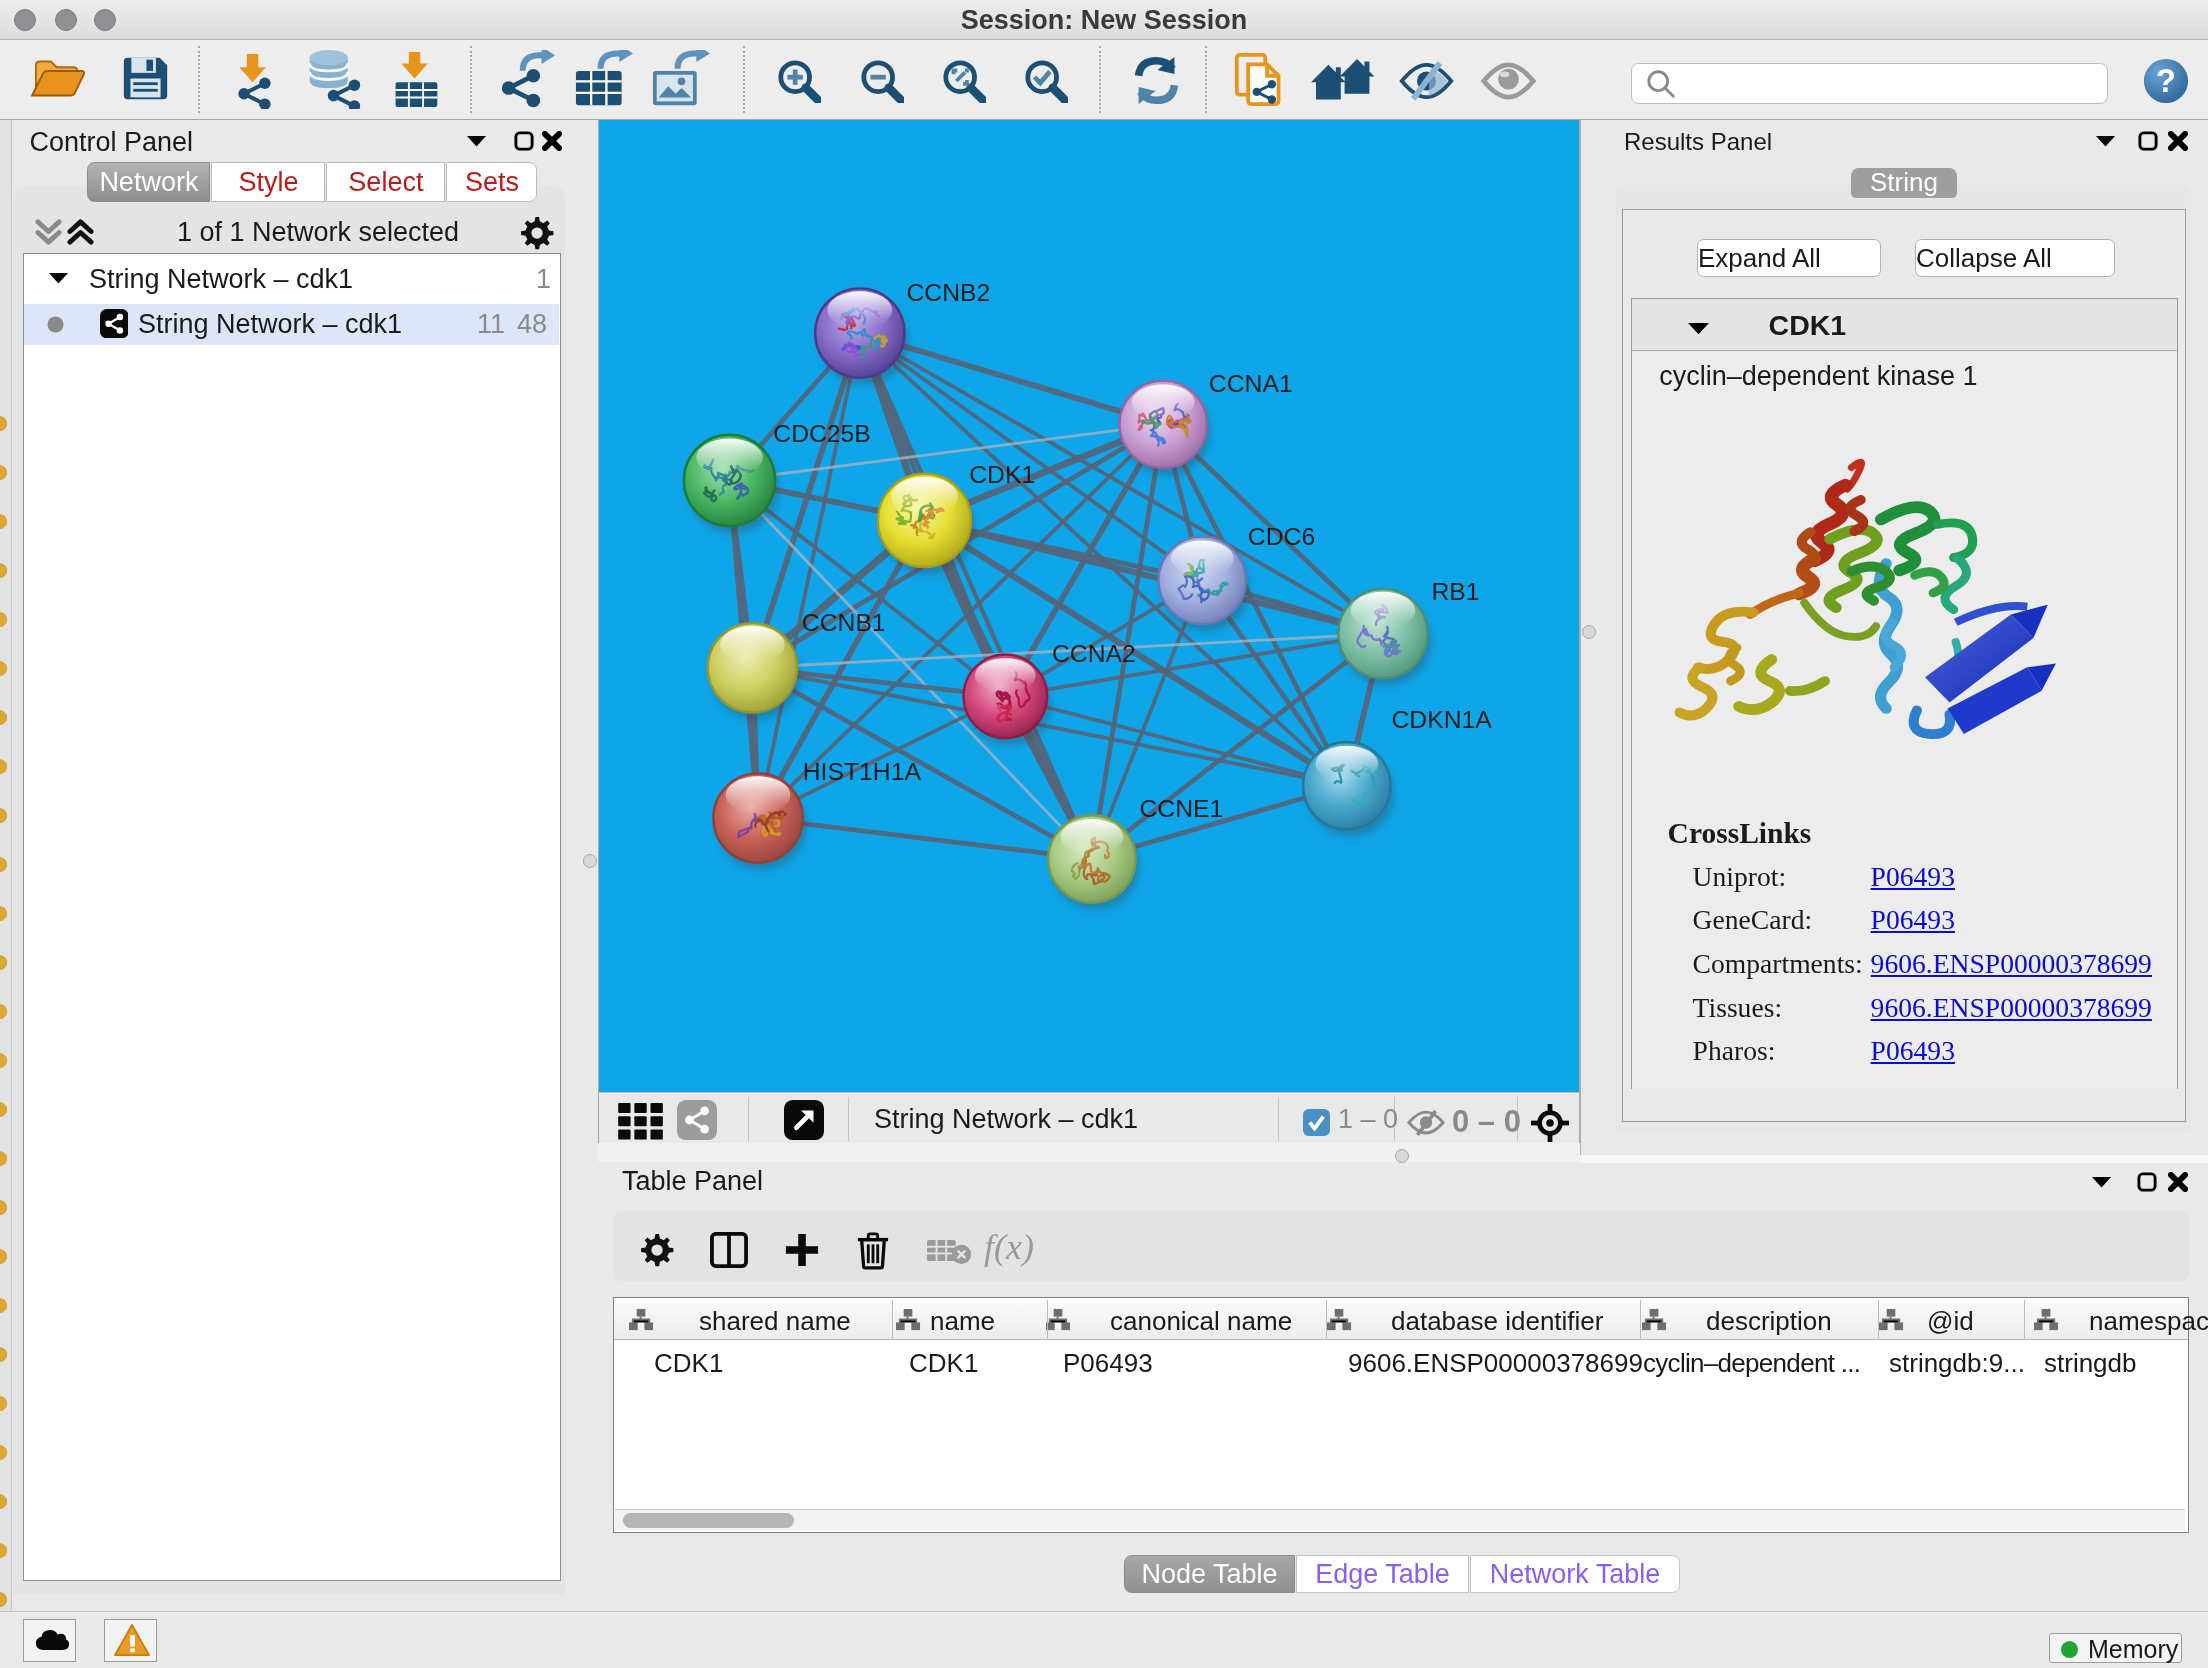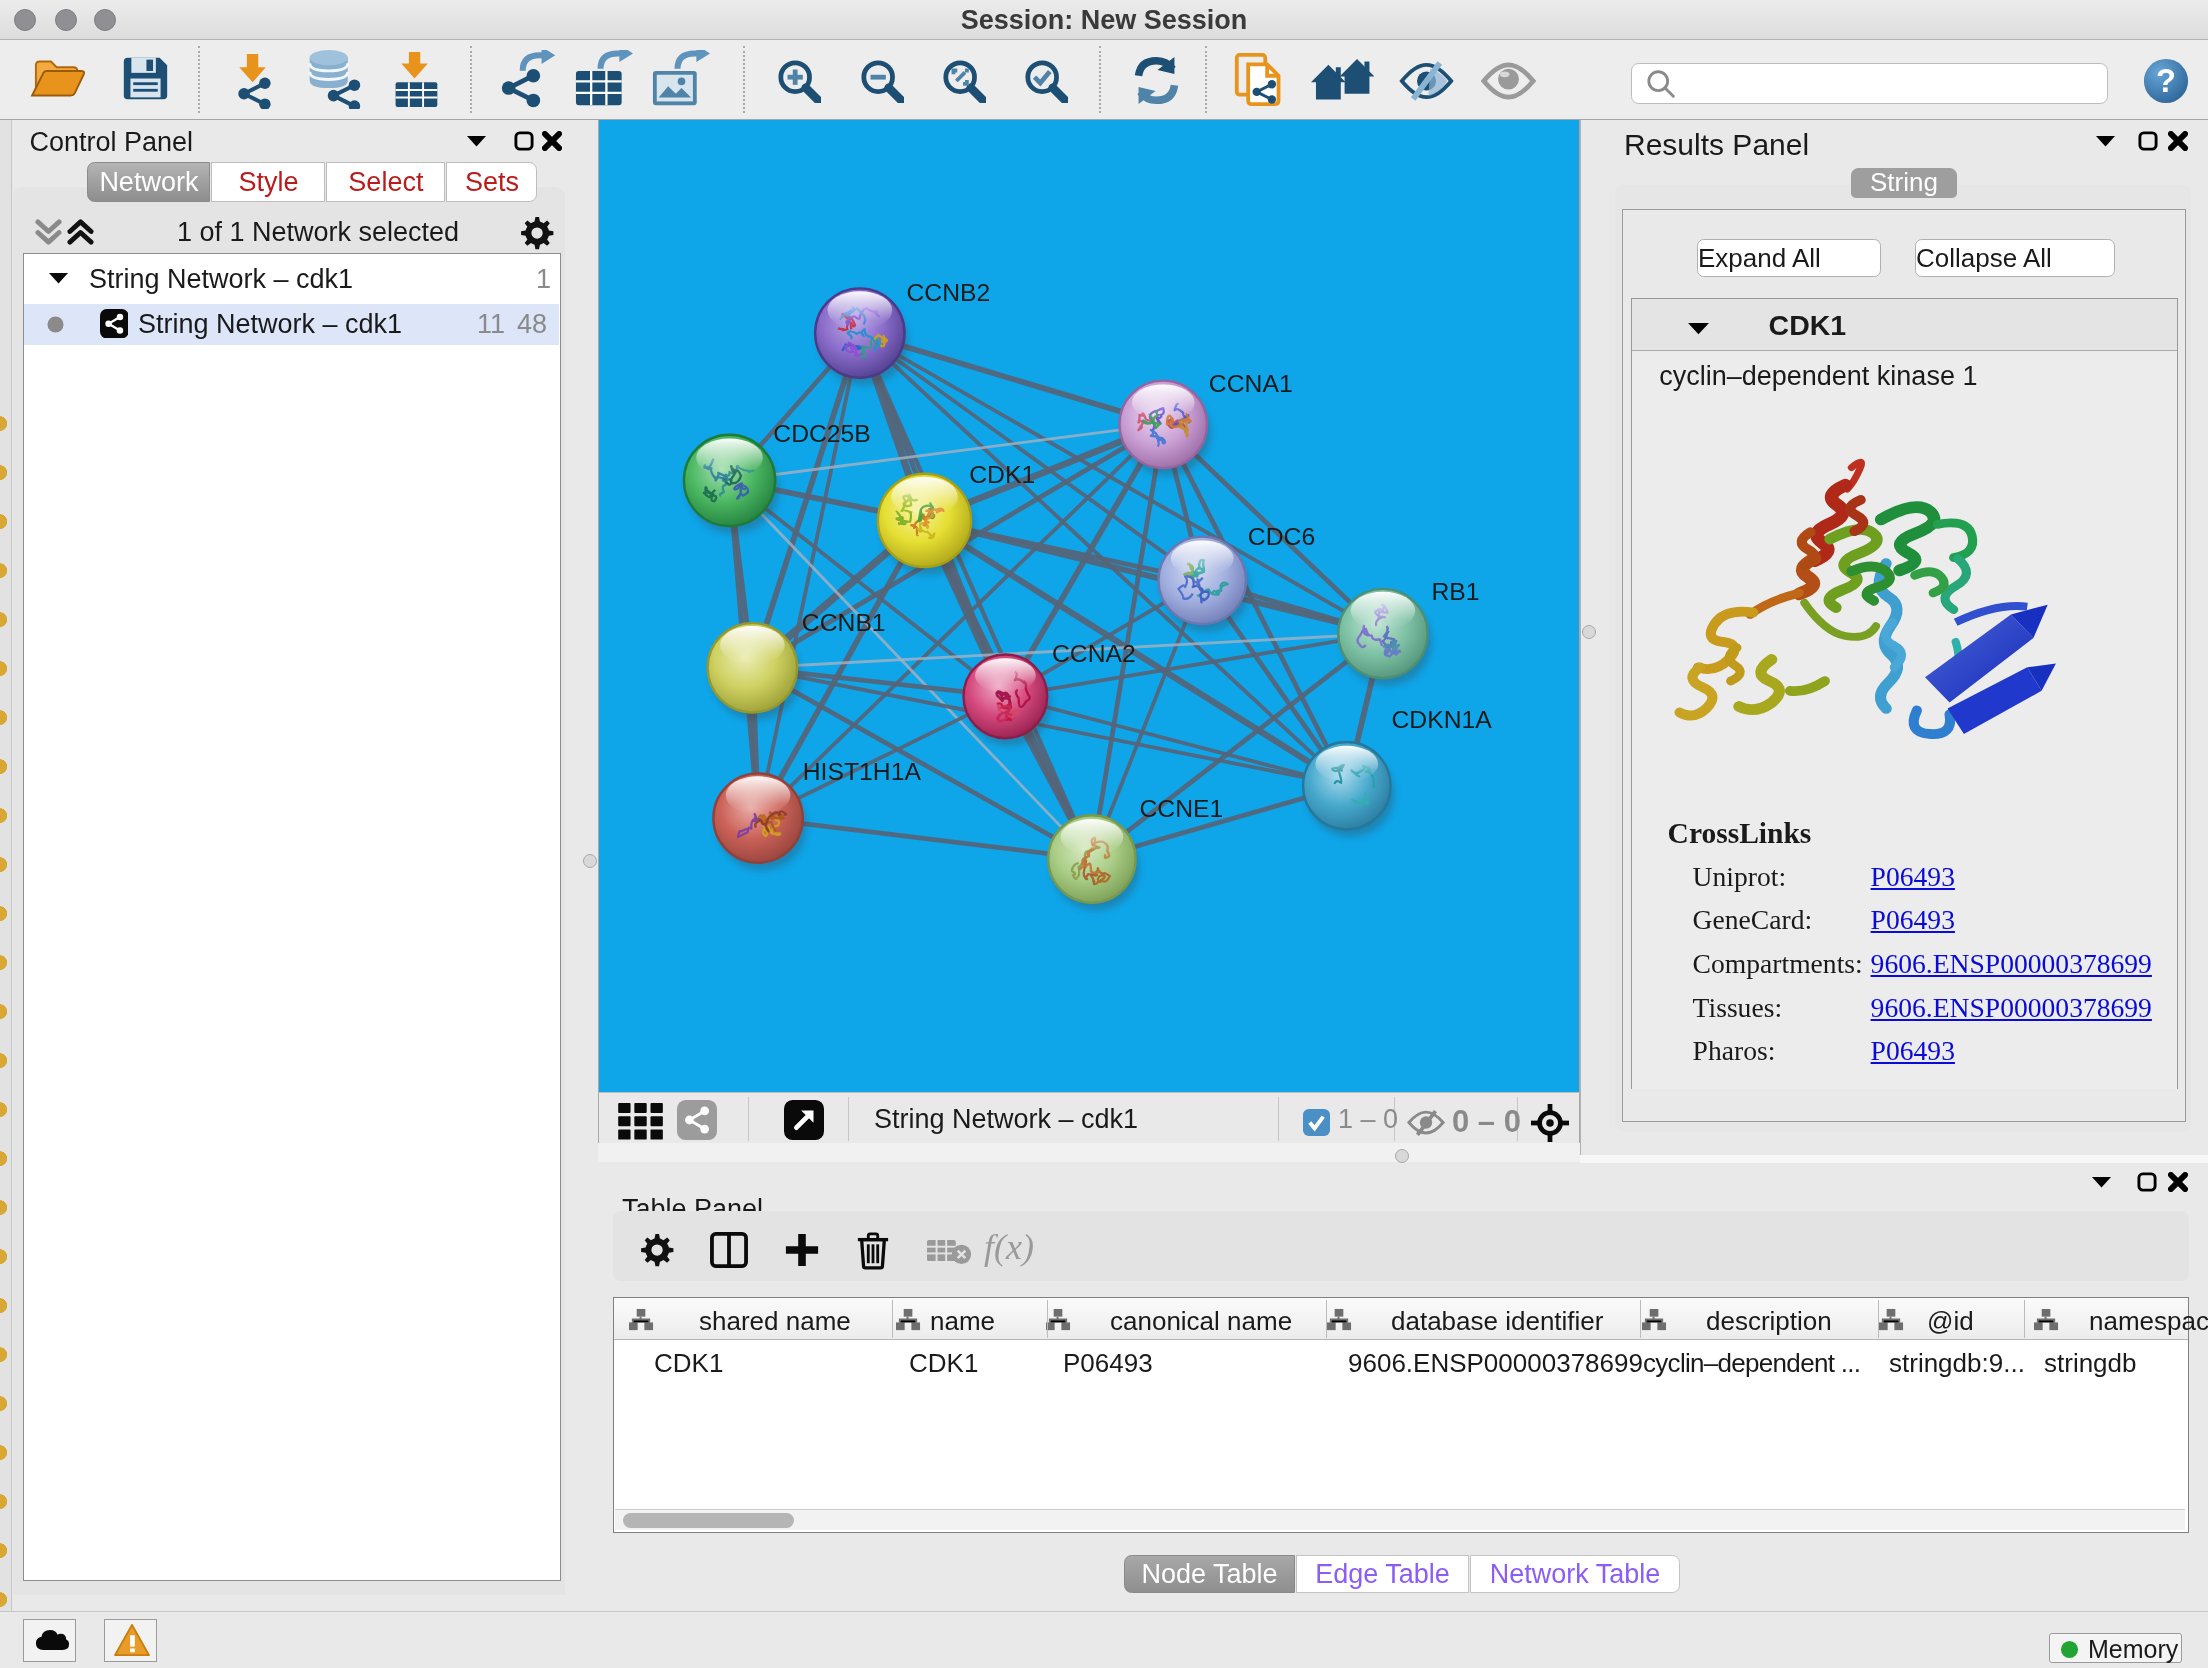--- a/index.html
+++ b/index.html
@@ -50,42 +50,42 @@
 #netview { position:absolute; left:598px; top:120px; width:982px; height:972px;
   background:#0ea5e9; border-left:1px solid #a9a9a9; border-right:1px solid #a9a9a9; }
 #nettb { position:absolute; left:598px; top:1092px; width:982px; height:51px;
   background:#e9e9e9; border-top:1px solid #bdbdbd; border-left:1px solid #a9a9a9; border-right:1px solid #a9a9a9; }
 .ntsep { position:absolute; top:3.8px; height:44px; width:0; border-left:1px solid #c6c6c6; }
 #netstrip { position:absolute; left:598px; top:1143px; width:982px; height:19px; background:#f1f1f1; }
 
 
 #rp { position:absolute; left:1580px; top:120px; width:629px; height:1036px;
   background:#e9e9e9; border-left:1px solid #b0b0b0; }
-#rp-title { position:absolute; left:43px; top:7.6px; font-size:30px; }
+#rp-title { position:absolute; left:43px; top:7.6px; font-size:24px; }
 #stringtab { position:absolute; left:270px; top:48px; width:106px; height:29.5px;
   background:#9e9e9e; border-radius:7.6px 7.6px 4.8px 4.8px; color:#fff; font-size:26px;
   text-align:center; line-height:28.5px; }
 #rp-pane { position:absolute; left:34px; top:65px; width:576px; height:947px;
   background:#e6e6e6; border-radius:7.6px; }
 #rp-inner { position:absolute; left:41px; top:89px; width:564px; height:913px;
   background:#e9e9e9; border:1px solid #9a9a9a; }
 .rbtn { position:absolute; top:28.5px; height:38px; background:#fff; border:1px solid #b0b0b0;
   border-radius:6.7px; font-size:26px; text-align:left; line-height:36px; }
 #sect { position:absolute; left:7.6px; top:88px; width:547px; height:791px; border:1px solid #999; }
 #secthdr { position:absolute; left:0; top:0; width:100%; height:52px; background:#e4e4e4;
   border-bottom:1px solid #aaa; }
 #sectbody { position:absolute; left:0; top:52px; width:100%; height:738px; background:#ececec; }
 .serif { font-family:"Liberation Serif", serif; }
 .xl { color:#0b0bd6; text-decoration:underline; }
 .xrow { position:absolute; left:61px; font-size:27.6px; font-family:"Liberation Serif", serif; }
 .xrow a { position:absolute; left:178px; top:0; }
 
 
 #tp { position:absolute; left:598px; top:1162px; width:1610px; height:449px; background:#e9e9e9; }
-#tp-title { position:absolute; left:24px; top:3.8px; font-size:27px;margin-top:28px; }
+#tp-title { position:absolute; left:24px; top:3.8px; font-size:27px; }
 #tp-toolbar { position:absolute; left:15px; top:49px; width:1576px; height:70px;
   background:#e3e3e3; border-radius:7.6px; }
 #tp-table { position:absolute; left:15px; top:135px; width:1576px; height:236px;
   background:#fff; border:1.9px solid #808080; }
 #tp-header { position:absolute; left:0; top:0; width:100%; height:42px;
   background:linear-gradient(#fbfbfb,#ececec); border-bottom:1px solid #b5b5b5;
   font-size:26px; }
 .colsep { position:absolute; top:1.9px; height:38px; width:0; border-left:1px solid #bbb; }
 #tp-row { position:absolute; left:0; top:42px; width:100%; height:44px; font-size:26px; }
 #tp-sb { position:absolute; left:1px; top:211px; width:1570px; height:21px; background:#f2f2f2; border-top:1px solid #ccc; }

